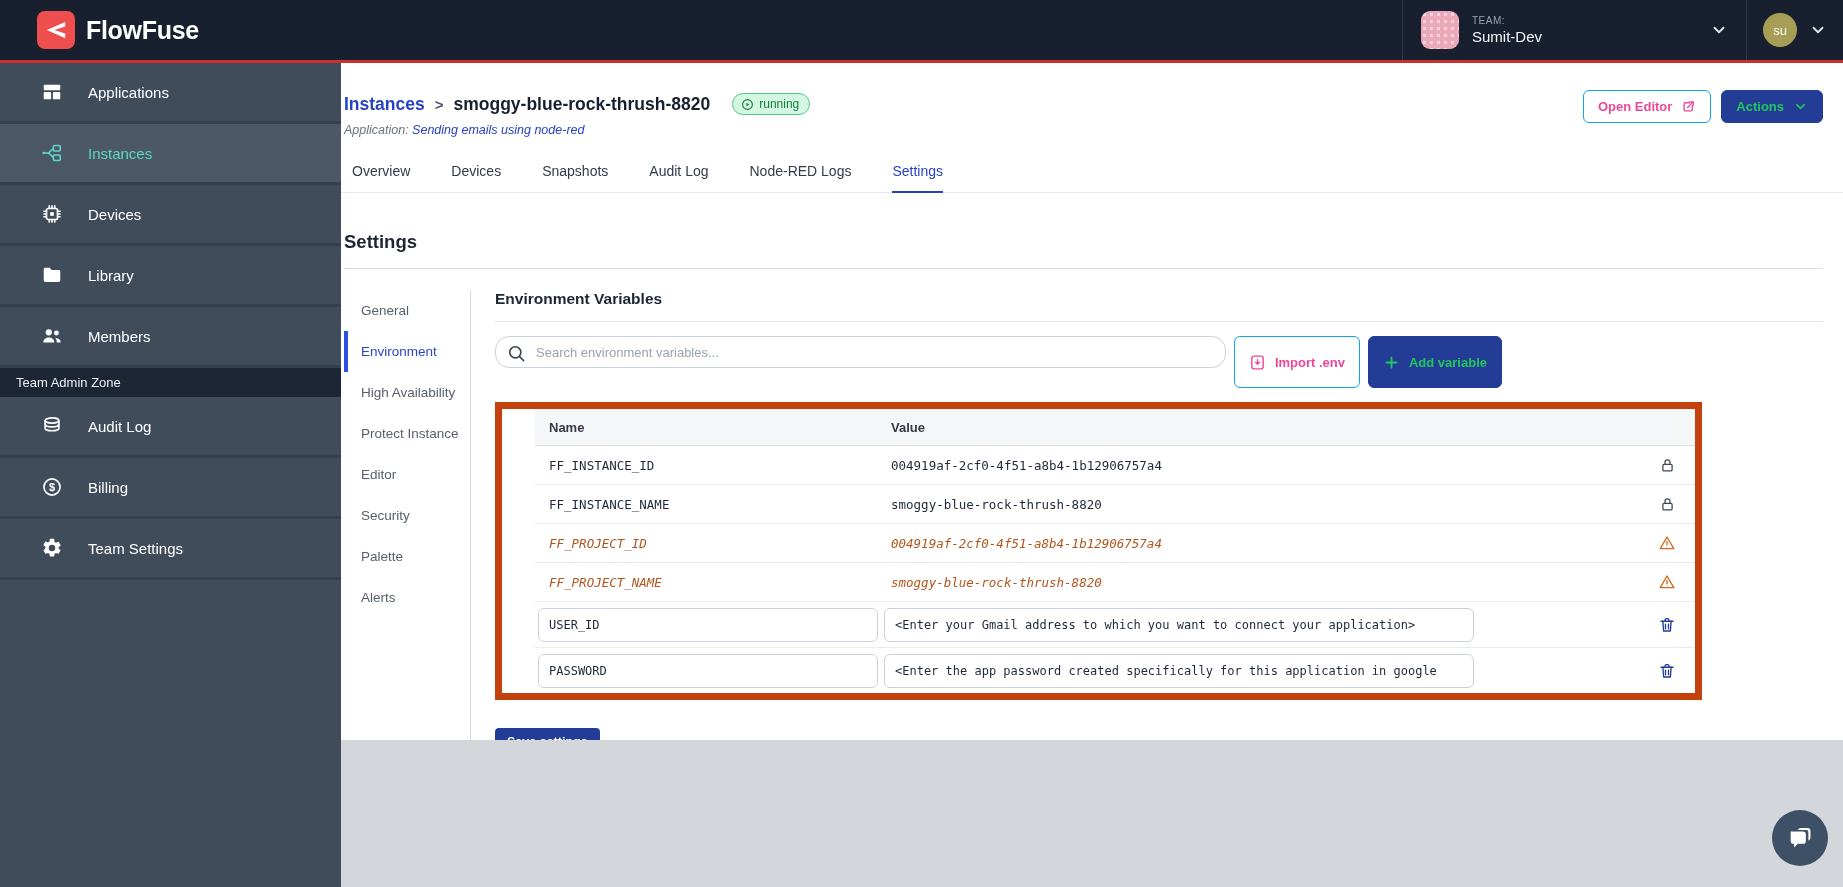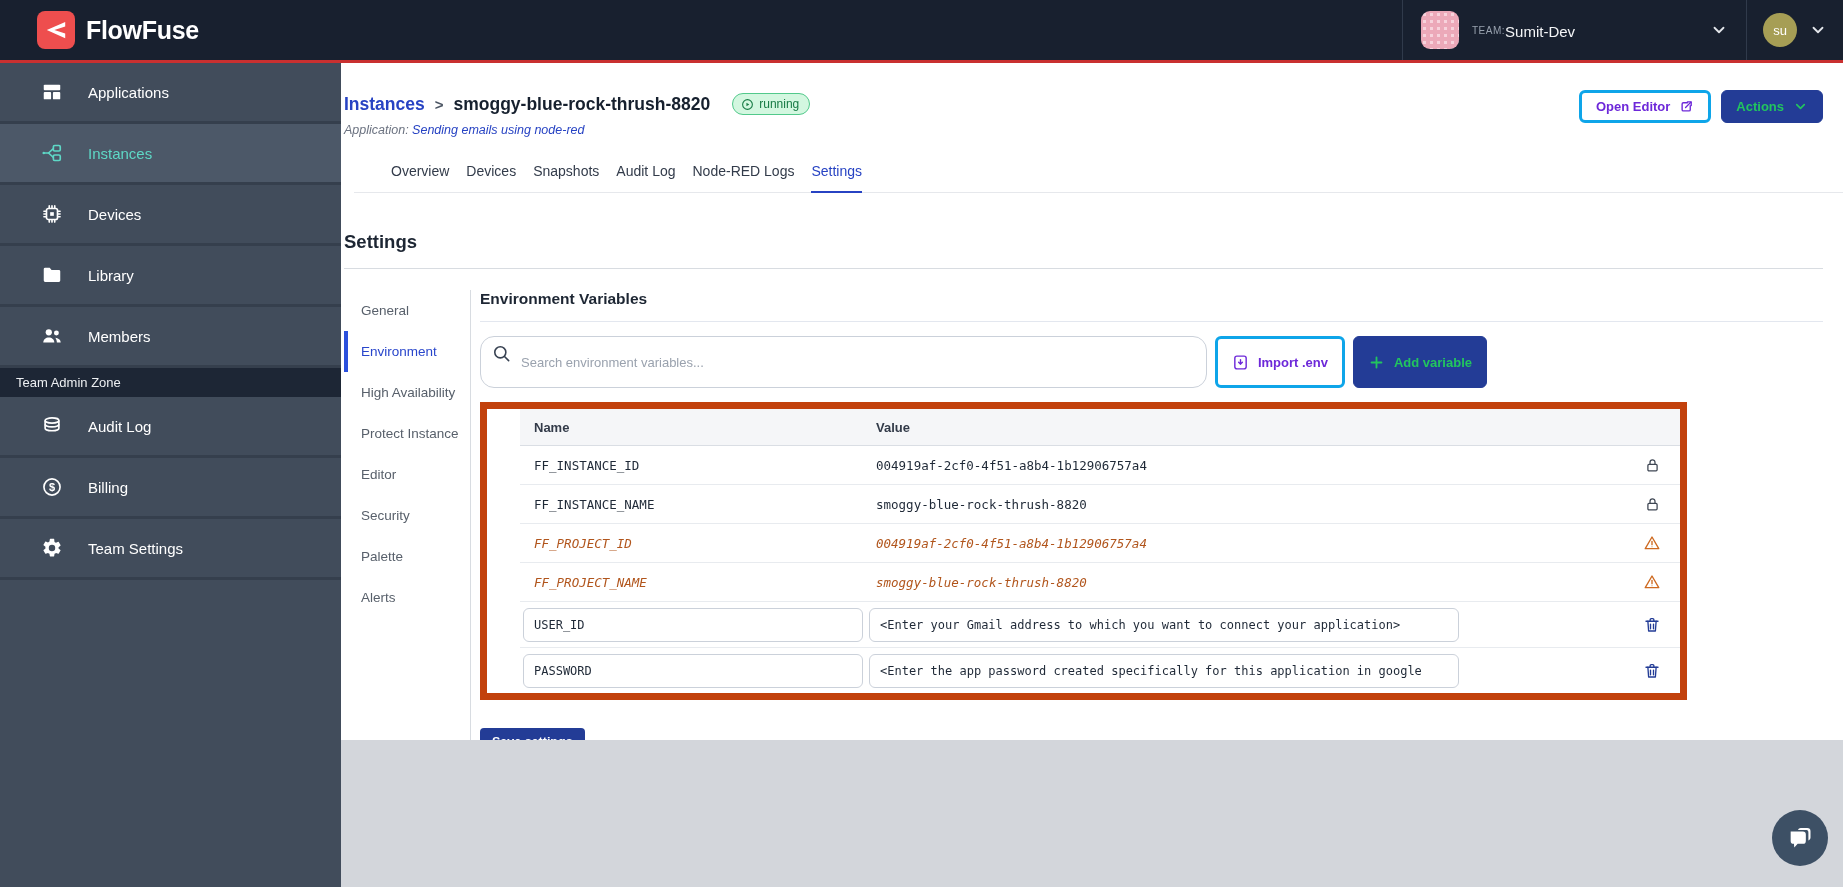--- a/index.html
+++ b/index.html
@@ -11,21 +11,21 @@
   .topbar{position:absolute;top:0;left:0;right:0;height:60px;background:#18202F;display:flex;align-items:center;z-index:5;}
   .accent-line{position:absolute;top:60px;left:0;right:0;height:3px;background:#C93030;z-index:5;}
   .brand{display:flex;align-items:center;gap:11px;padding-left:25px;cursor:pointer;margin-left:12px;}
   .logo{width:38px;height:38px;border-radius:8px;background:#EE4E4E;display:flex;align-items:center;justify-content:center;}
   .logo svg{width:26px;height:26px;}
   .brand-name{color:#ffffff;font-size:25px;font-weight:700;letter-spacing:-0.3px;}
   .tb-right{margin-left:auto;display:flex;height:100%;}
   .team-box{width:344px;border-left:1px solid #303A4B;display:flex;align-items:center;gap:13px;padding:0 18px;box-sizing:border-box;cursor:pointer;}
   .team-avatar{width:38px;height:38px;border-radius:9px;flex:none;background-color:#ECA9B9;
                background-image:radial-gradient(#F7D3DC 1.5px, rgba(0,0,0,0) 1.6px);background-size:7px 7px;}
-  .team-meta{display:flex;flex-direction:row;align-items:center;}
+  .team-meta{display:flex;flex-direction:column;}
   .team-label{font-size:10px;color:#98A1AE;letter-spacing:.5px;}
   .team-name{font-size:15px;color:#F4F5F7;margin-top:2px;}
   .team-chevron{margin-left:auto;color:#E2E5EA;}
   .user-box{width:96px;border-left:1px solid #303A4B;display:flex;align-items:center;justify-content:center;gap:12px;cursor:pointer;}
   .user-avatar{width:34px;height:34px;border-radius:50%;background:#A69E55;color:#fff;font-size:13px;
                display:flex;align-items:center;justify-content:center;}
   .chev{width:18px;height:18px;color:#E2E5EA;}
 
   
   .sidebar{position:absolute;top:63px;left:0;width:341px;bottom:0;background:#414C5B;z-index:4;}
@@ -45,42 +45,42 @@
   .crumb-sep{color:#4B5563;font-size:15px;font-weight:700;margin:0 10px;}
   .crumb-name{color:#16202E;font-size:17.5px;font-weight:700;}
   .status-badge{margin-left:22px;display:inline-flex;align-items:center;gap:5px;background:#D3F7E0;border:1px solid #52C98B;
                 color:#177A44;font-size:12px;border-radius:12px;padding:3px 10px 3px 8px;}
   .status-badge svg{width:13px;height:13px;}
   .app-line{margin-top:8px;font-size:12.5px;color:#6B7280;font-style:italic;}
   .app-link{color:#2743C3;cursor:pointer;}
   .header-buttons{position:absolute;top:27px;right:20px;display:flex;gap:10px;}
   .btn{height:33px;display:inline-flex;align-items:center;gap:9px;font-weight:700;font-size:13px;border-radius:6px;
        padding:0 14px;cursor:pointer;font-family:inherit;}
-  .btn-outline{background:#fff;border:3px solid #0ea5e9;color:#6d28d9;}
+  .btn-outline{background:#fff;border:1px solid #0ea5e9;color:#ec4899;}
   .btn-solid{background:#233C96;border:1px solid #233C96;color:#22c55e;}
   .btn svg{width:15px;height:15px;}
 
-  .tabs-row{margin-top:26px;padding-left:37px;border-bottom:1px solid #E6E8EC;display:flex;gap:17px;margin-left:39px;}
+  .tabs-row{margin-top:26px;padding-left:37px;border-bottom:1px solid #E6E8EC;display:flex;gap:41px;}
   .tab{font-size:14px;color:#323B4A;padding-bottom:12px;cursor:pointer;}
   .tab.active{color:#2743C3;border-bottom:2px solid #2743C3;margin-bottom:-1px;}
 
   .settings-wrap{padding:38px 20px 0 29px;}
   .settings-title{font-size:18.5px;font-weight:700;color:#1D2633;}
   .title-rule{margin-top:15px;border-top:1px solid #D8DCE1;height:0;}
   .settings-layout{display:flex;margin-top:21px;align-items:stretch;}
   .subnav{width:127px;flex:none;border-right:1px solid #D8DCE1;padding-bottom:50px;box-sizing:border-box;}
   .subnav-item{padding:12px 0 12px 13px;border-left:4px solid rgba(0,0,0,0);font-size:13.5px;line-height:17px;
                color:#58606B;cursor:pointer;}
   .subnav-item.active{border-left-color:#2B50DD;color:#2946CB;}
 
-  .panel{flex:1;margin-left:9px;min-width:0;}
+  .panel{flex:1;margin-left:24px;min-width:0;}
   .panel-title{font-size:15.5px;font-weight:700;color:#1D2633;padding-bottom:13px;border-bottom:1px solid #E3E7EF;}
   .controls{margin-top:14px;display:flex;width:1007px;}
   .search-box{position:relative;flex:1;}
-  .search-input{width:100%;height:52px;box-sizing:border-box;border:1px solid #CBD1DA;border-radius:14px;
+  .search-input{width:100%;height:32px;box-sizing:border-box;border:1px solid #CBD1DA;border-radius:14px;
                 padding:0 12px 0 40px;font-size:13px;color:#111827;font-family:inherit;outline:none;}
   .search-input::placeholder{color:#9AA2AE;}
   .search-icon{position:absolute;left:12px;top:8px;width:19px;height:19px;color:#374151;}
   .btn-ctrl{height:52px;margin-left:8px;}
   .btn-ctrl svg{width:17px;height:17px;}
 
   .env-table{margin-top:14px;width:1207px;border:7px solid #c2410c;box-sizing:border-box;background:#fff;padding-left:33px;}
   .t-head{display:flex;align-items:center;height:36px;background:#F5F6F8;border-bottom:1px solid #DADEE4;
           font-size:13px;font-weight:700;color:#333B49;}
   .c-name{width:356px;padding-left:14px;box-sizing:border-box;flex:none;}

